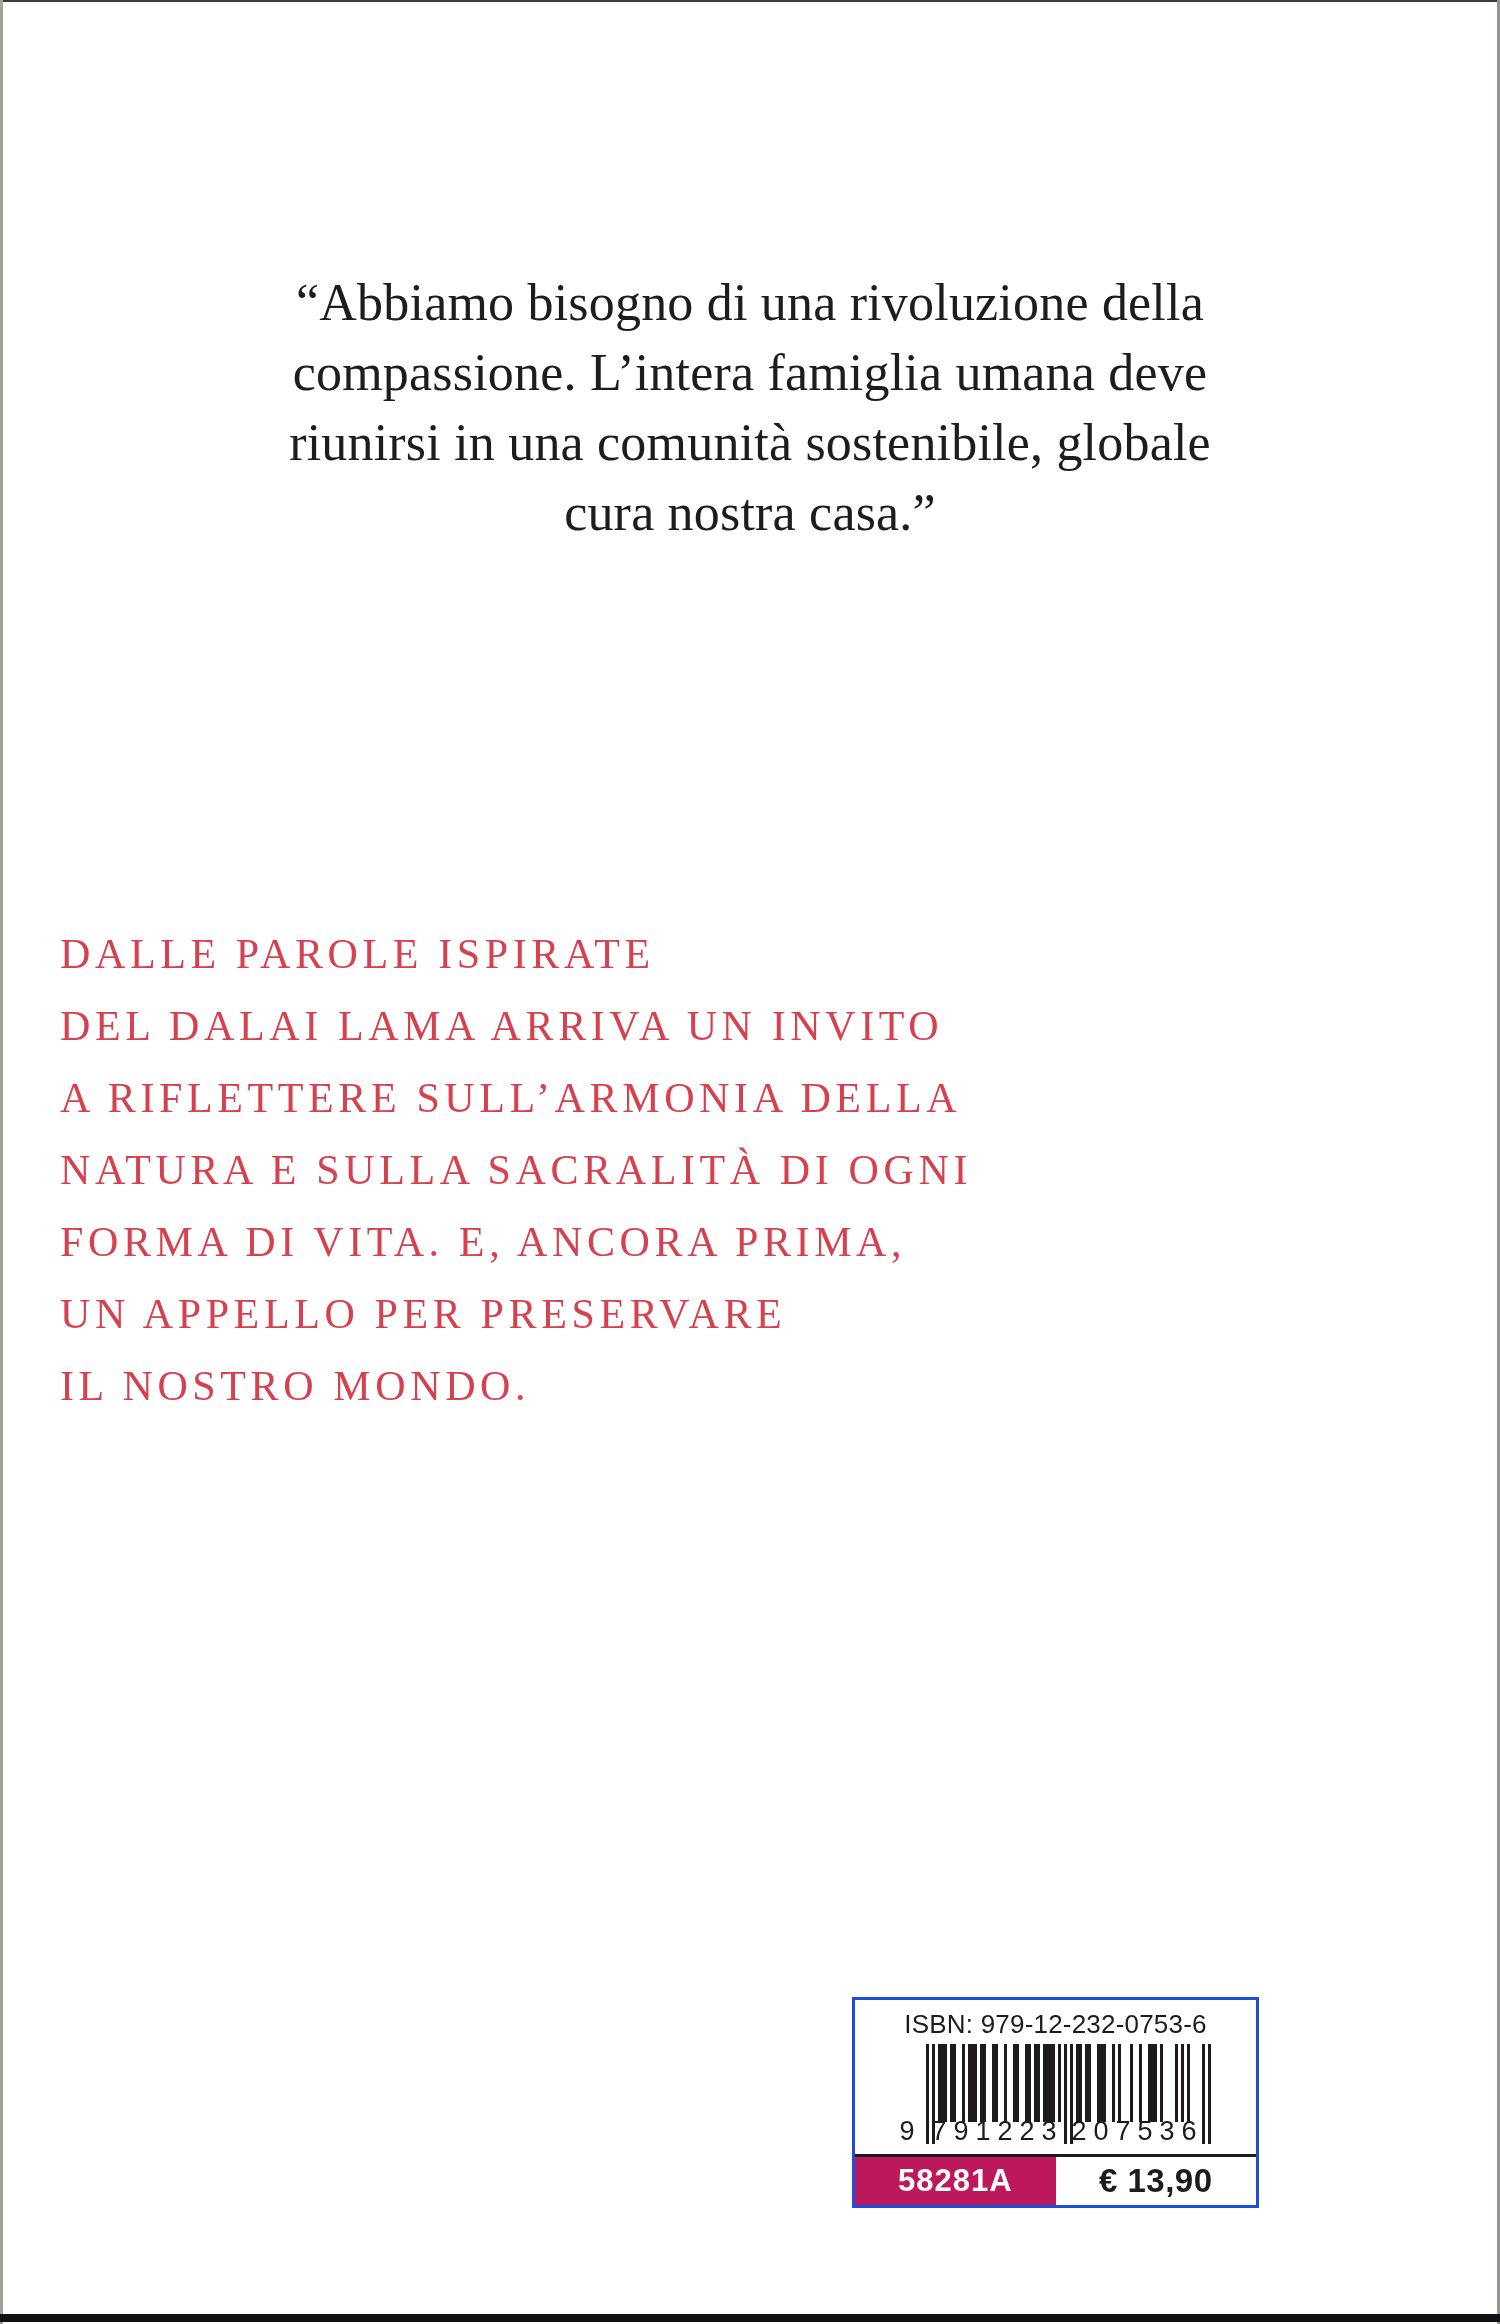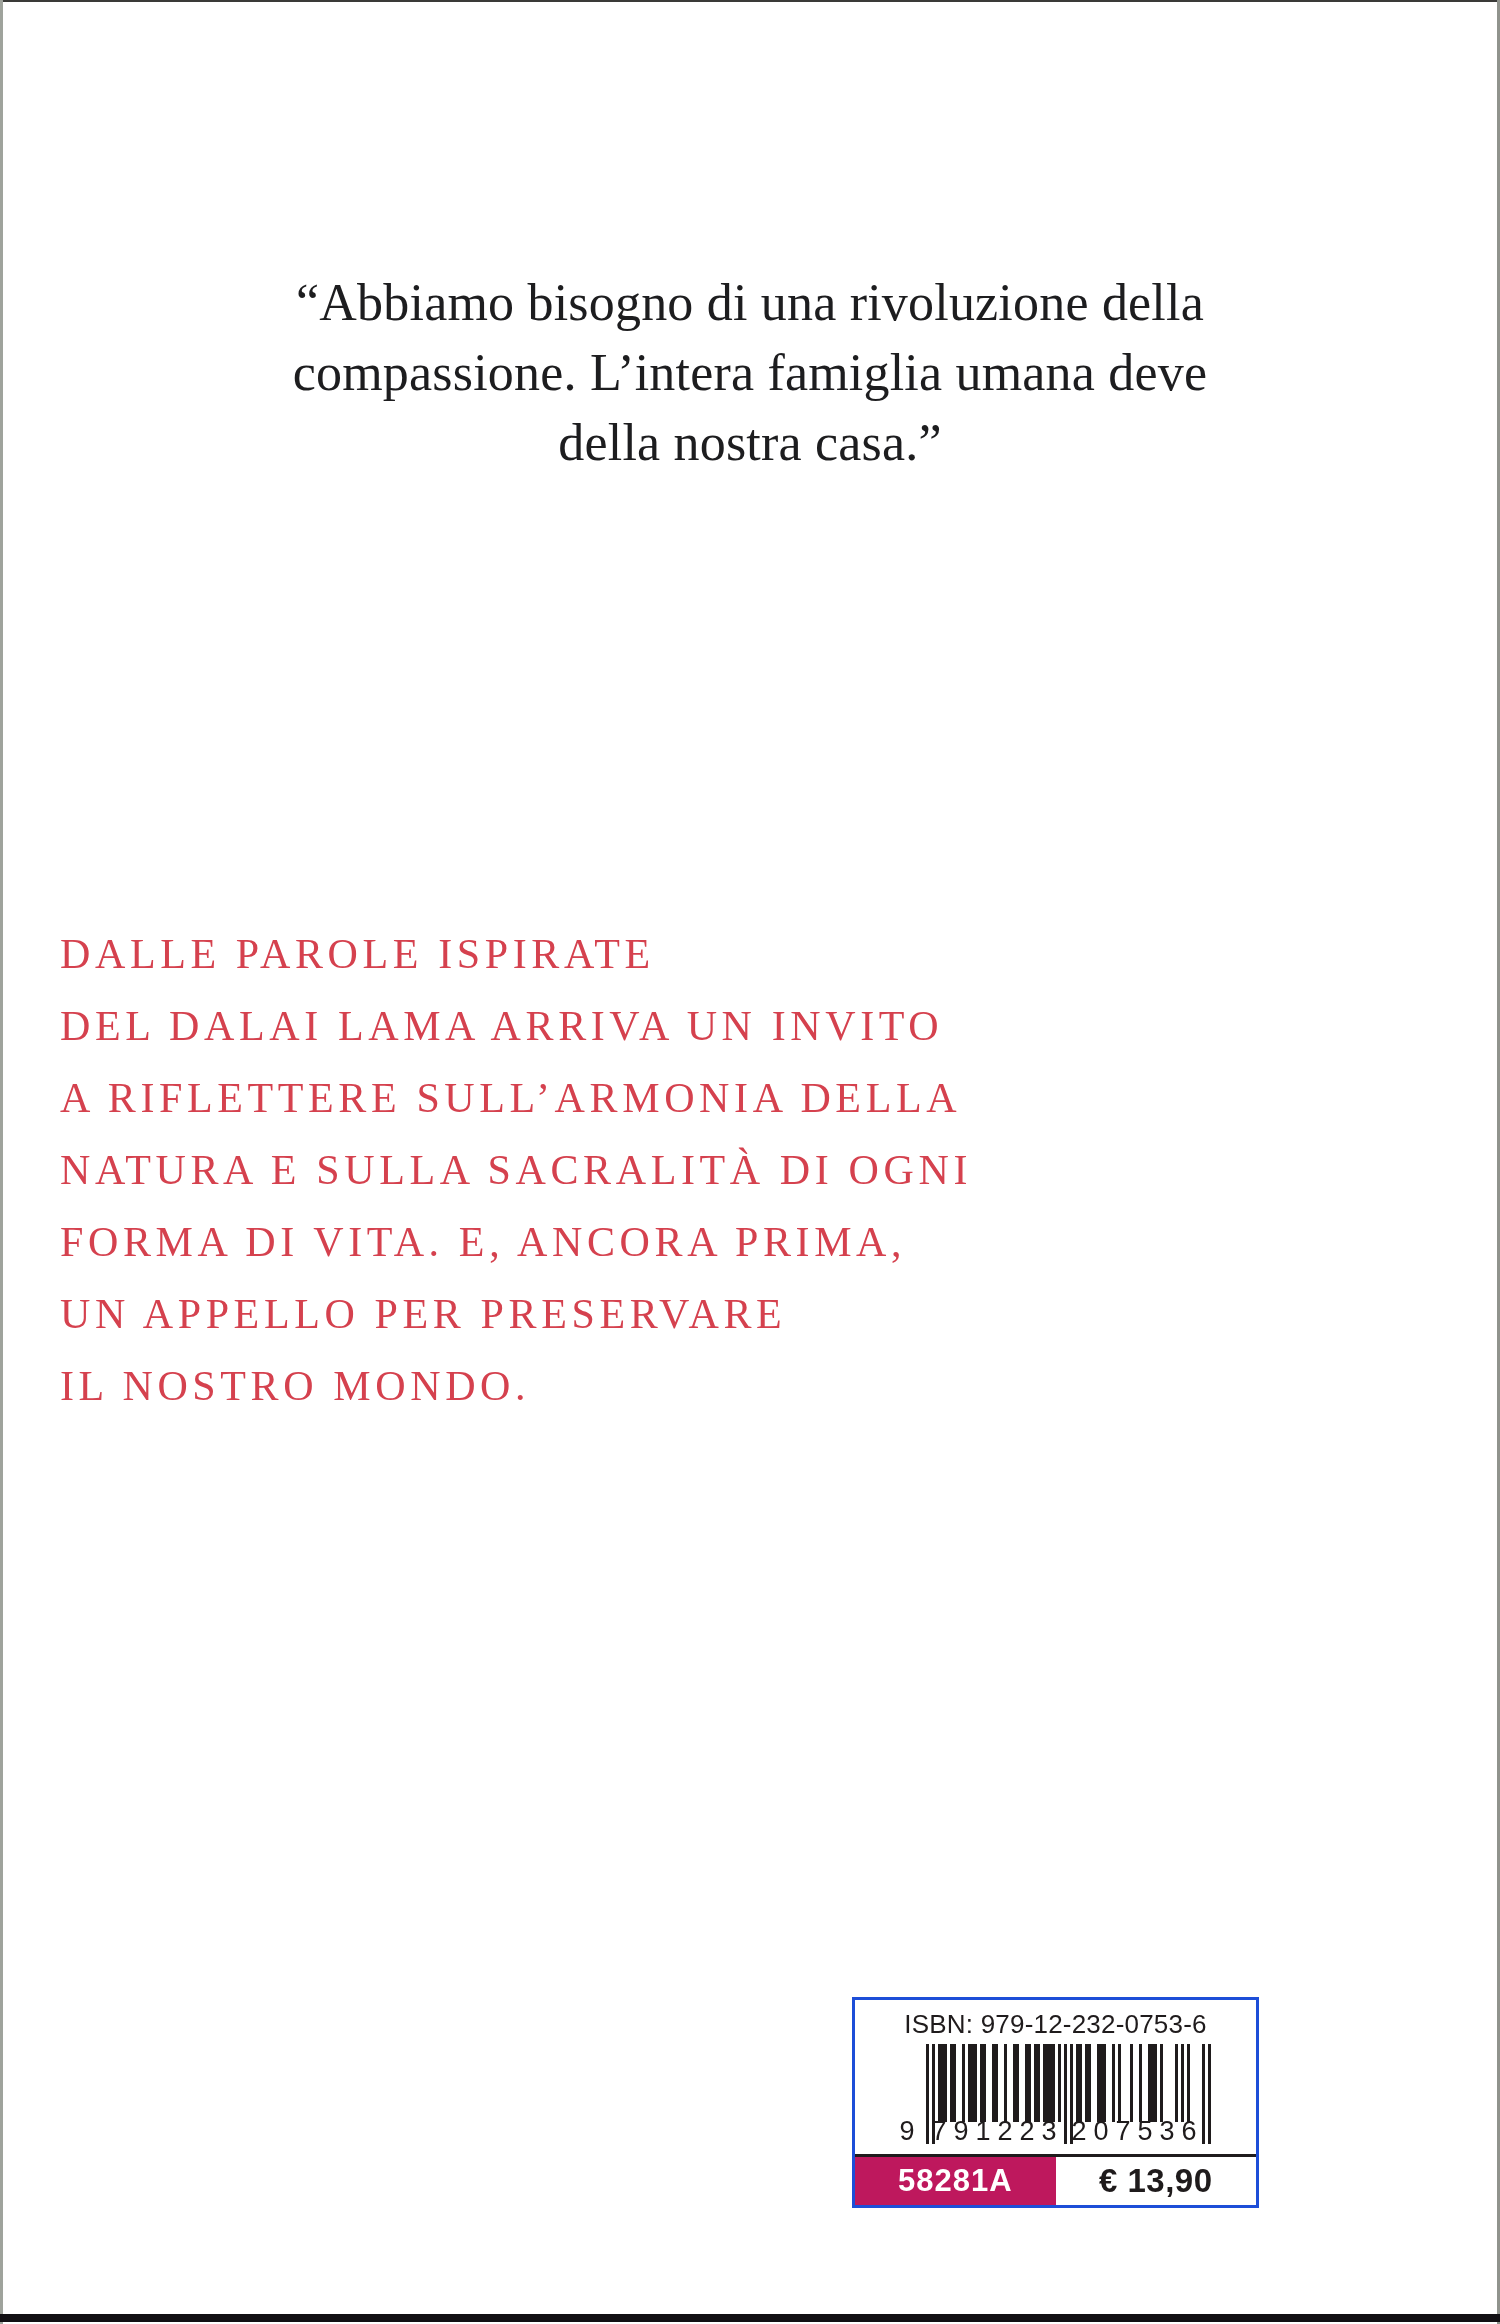--- a/index.html
+++ b/index.html
@@ -98,21 +98,22 @@
 
 <div class="page">
   <div class="edge-top"></div>
   <div class="edge-left"></div>
   <div class="edge-right"></div>
   <div class="edge-bottom"></div>
 
   <div class="quote" style="color: rgb(29, 29, 31);">
     <div>“Abbiamo bisogno di una rivoluzione della</div>
     <div>compassione. L’intera famiglia umana deve</div>
-    <div>della nostra casa.”</div>
+    <div>riunirsi in una comunità sostenibile, globale</div>
+    <div>cura nostra casa.”</div>
   </div>
 
   <div class="blurb" style="color: rgb(213, 65, 78);">
     <div>DALLE PAROLE ISPIRATE</div>
     <div>DEL DALAI LAMA ARRIVA UN INVITO</div>
     <div>A RIFLETTERE SULL’ARMONIA DELLA</div>
     <div>NATURA E SULLA SACRALITÀ DI OGNI</div>
     <div>FORMA DI VITA. E, ANCORA PRIMA,</div>
     <div>UN APPELLO PER PRESERVARE</div>
     <div>IL NOSTRO MONDO.</div>

